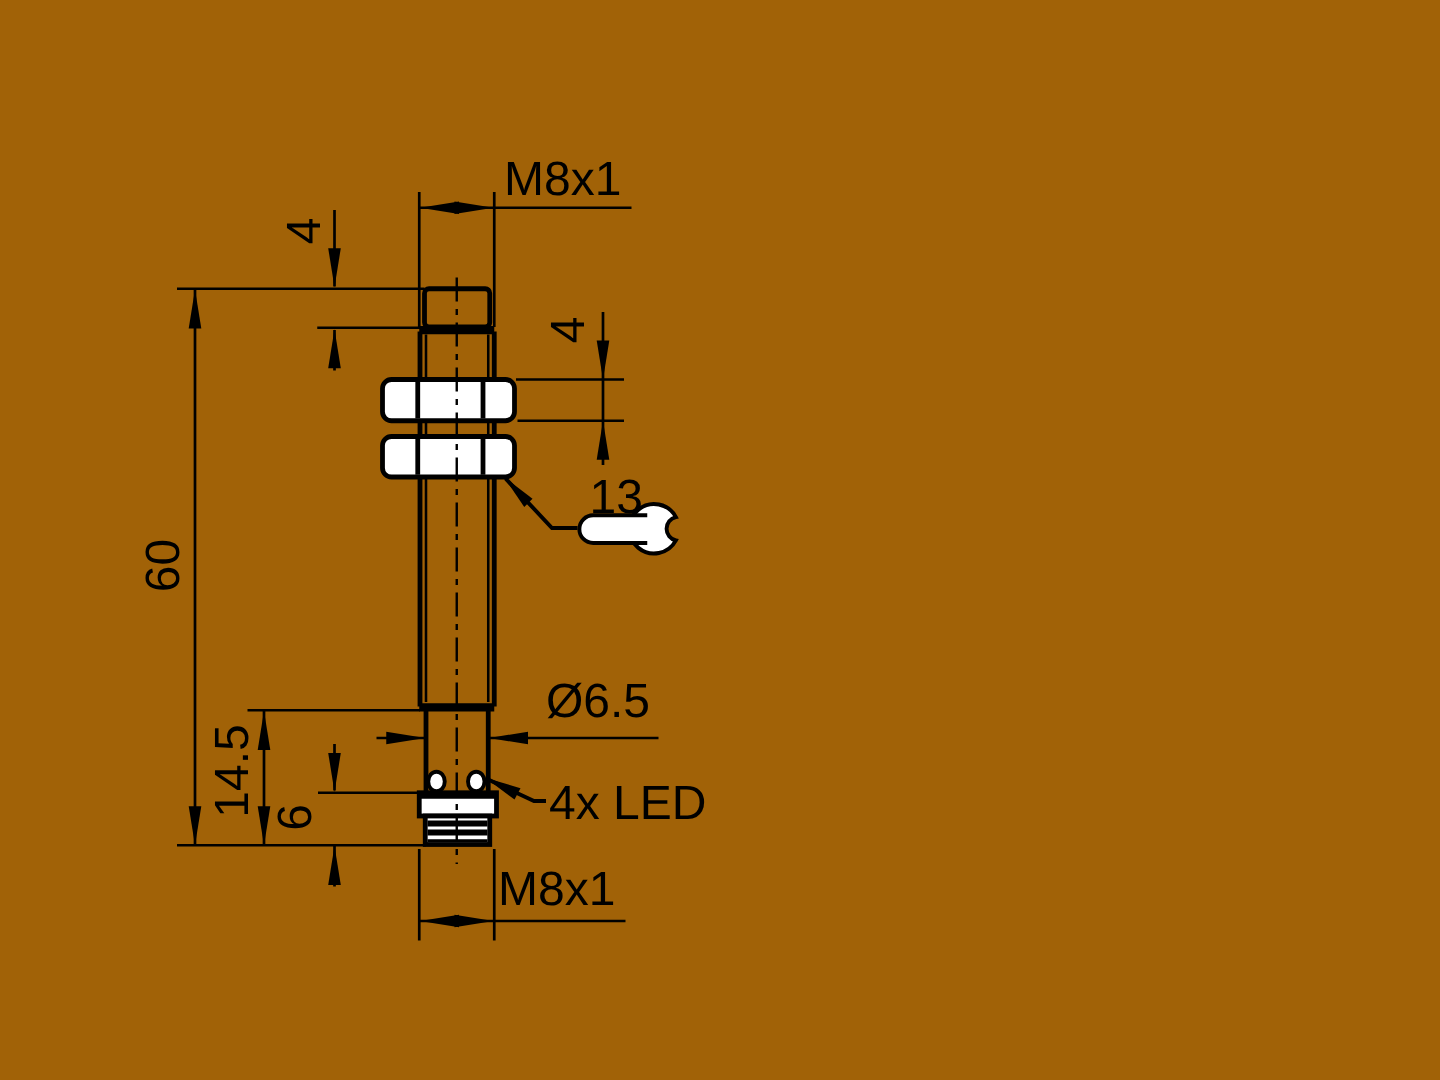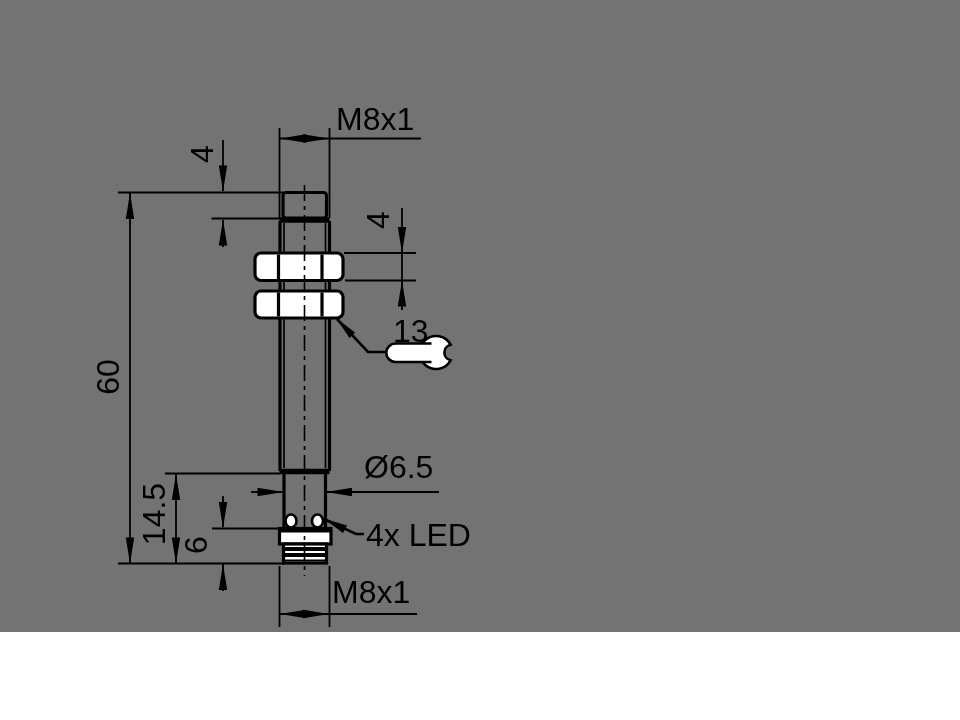--- a/index.html
+++ b/index.html
@@ -7,22 +7,22 @@
     padding: 0;
     background: #ffffff;
     width: 960px;
     height: 720px;
     overflow: hidden;
     font-family: "Liberation Sans", sans-serif;
   }
   .canvas {
     position: relative;
     width: 960px;
-    height: 632px;
-    background: #737373;
+    height: 720px;
+    background: #a16207;
   }
   svg { display: block; }
   
   .outline  { fill: none;   stroke: #000; stroke-width: 3.2; }
   .fillw    { fill: #fff;   stroke: #000; stroke-width: 3.2; }
   .thin     { fill: none;   stroke: #000; stroke-width: 1.7; }
   .band     { fill: none;   stroke: #000; stroke-width: 5.5; }
   .band4    { fill: none;   stroke: #000; stroke-width: 4;   }
   .band2    { fill: none;   stroke: #000; stroke-width: 2;   }
   

